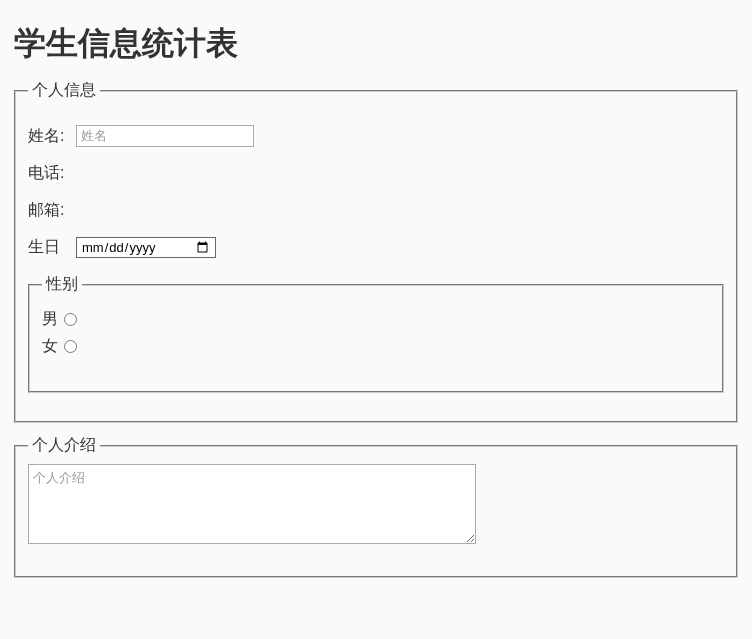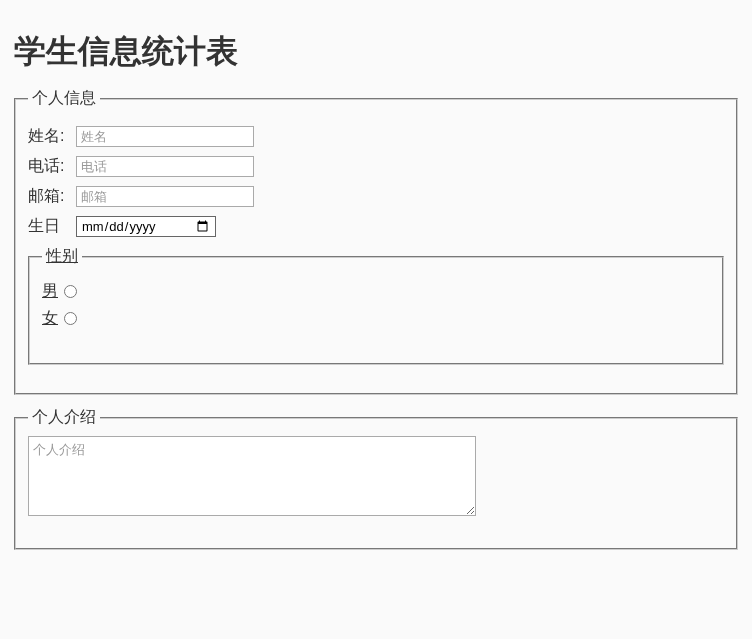--- a/index.html
+++ b/index.html
@@ -6,62 +6,61 @@
     body {
       margin: 0;
       padding: 14px;
       background: #fafafa;
       font-family: Arial, "Microsoft YaHei", sans-serif;
       font-size: 16px;
       color: #333;
       width: 752px;
     }
     h1 {
-      margin: 16px 0 14px 0;
+      margin: 8px 0 14px 0;
       font-size: 32px;
       font-weight: bold;
     }
     fieldset {
       border: 2px groove #ccc;
       margin: 0 0 12px 0;
       padding: 8px 12px 28px 12px;
     }
     legend {
       padding: 0 4px;
     }
     .row {
-      margin: 9px 0;
+      margin: 16px 0;
       display: flex;
       align-items: center;
     }
     .row label.inline-label {
       width: 48px;
       font-size: 16px;
     }
     .row input[type="text"] {
       font-size: 13px;
       padding: 2px 4px;
       width: 178px;
       border: 1px solid #aaa;
-      font-family: Liberation Sans, sans-serif;
+      font-family: Liberation Serif, serif;
     }
     .row input[type="date"] {
       font-size: 13px;
       padding: 1px 4px;
       width: 140px;
       border: 1px solid #666;
       font-family: inherit;
     }
     input::placeholder, textarea::placeholder {
       color: #999;
     }
     .nested-fieldset {
       margin-top: 8px;
       margin-bottom: 0;
-      text-decoration: underline;
     }
     .option-row {
       margin: 6px 0;
       display: flex;
       align-items: center;
       gap: 6px;
     }
     textarea {
       width: 448px;
       height: 80px;
@@ -88,26 +87,24 @@
     <legend>个人信息</legend>
 
     <div class="row">
       <label class="inline-label">姓名:</label>
       <input type="text" placeholder="姓名" style="">
     </div>
 
 
     <div class="row">
       <label class="inline-label">电话:</label>
-      <input type="text" placeholder="电话" style="">
     </div>
 
     <div class="row">
       <label class="inline-label">邮箱:</label>
-      <input type="text" placeholder="邮箱" style="">
     </div>
 
     <div class="row">
       <label class="inline-label">生日</label>
       <input type="date" placeholder="年 /月/日" style="">
     </div>
 
     <fieldset class="nested-fieldset">
       <legend>性别</legend>
       <div class="option-row">

